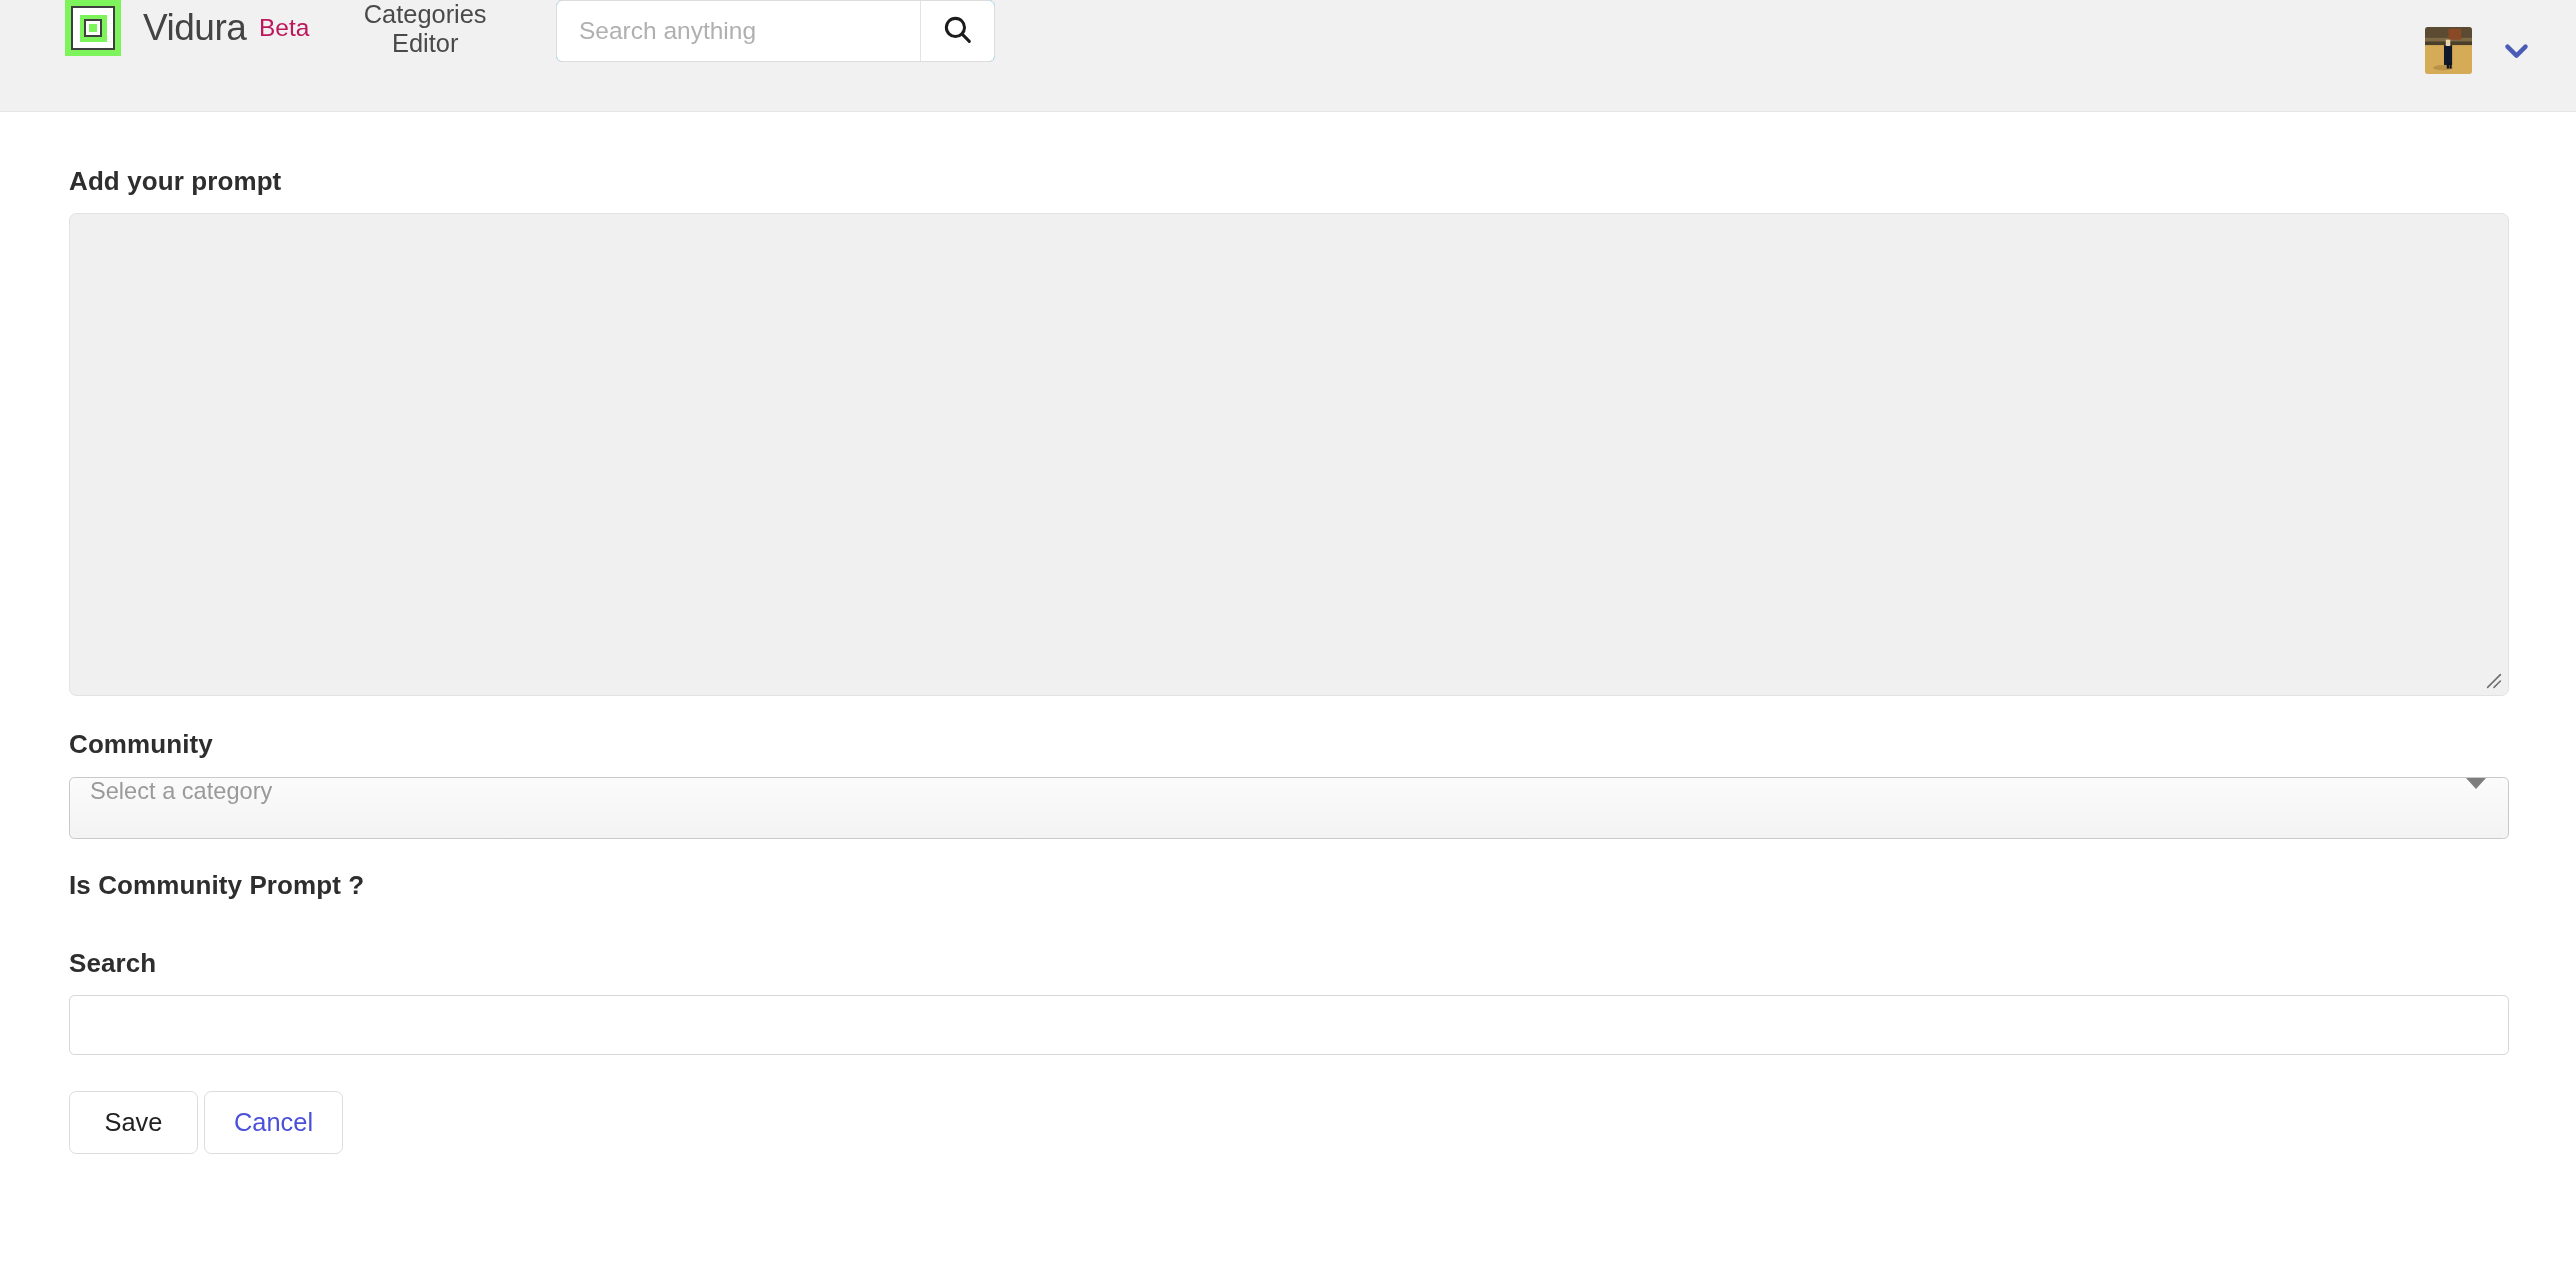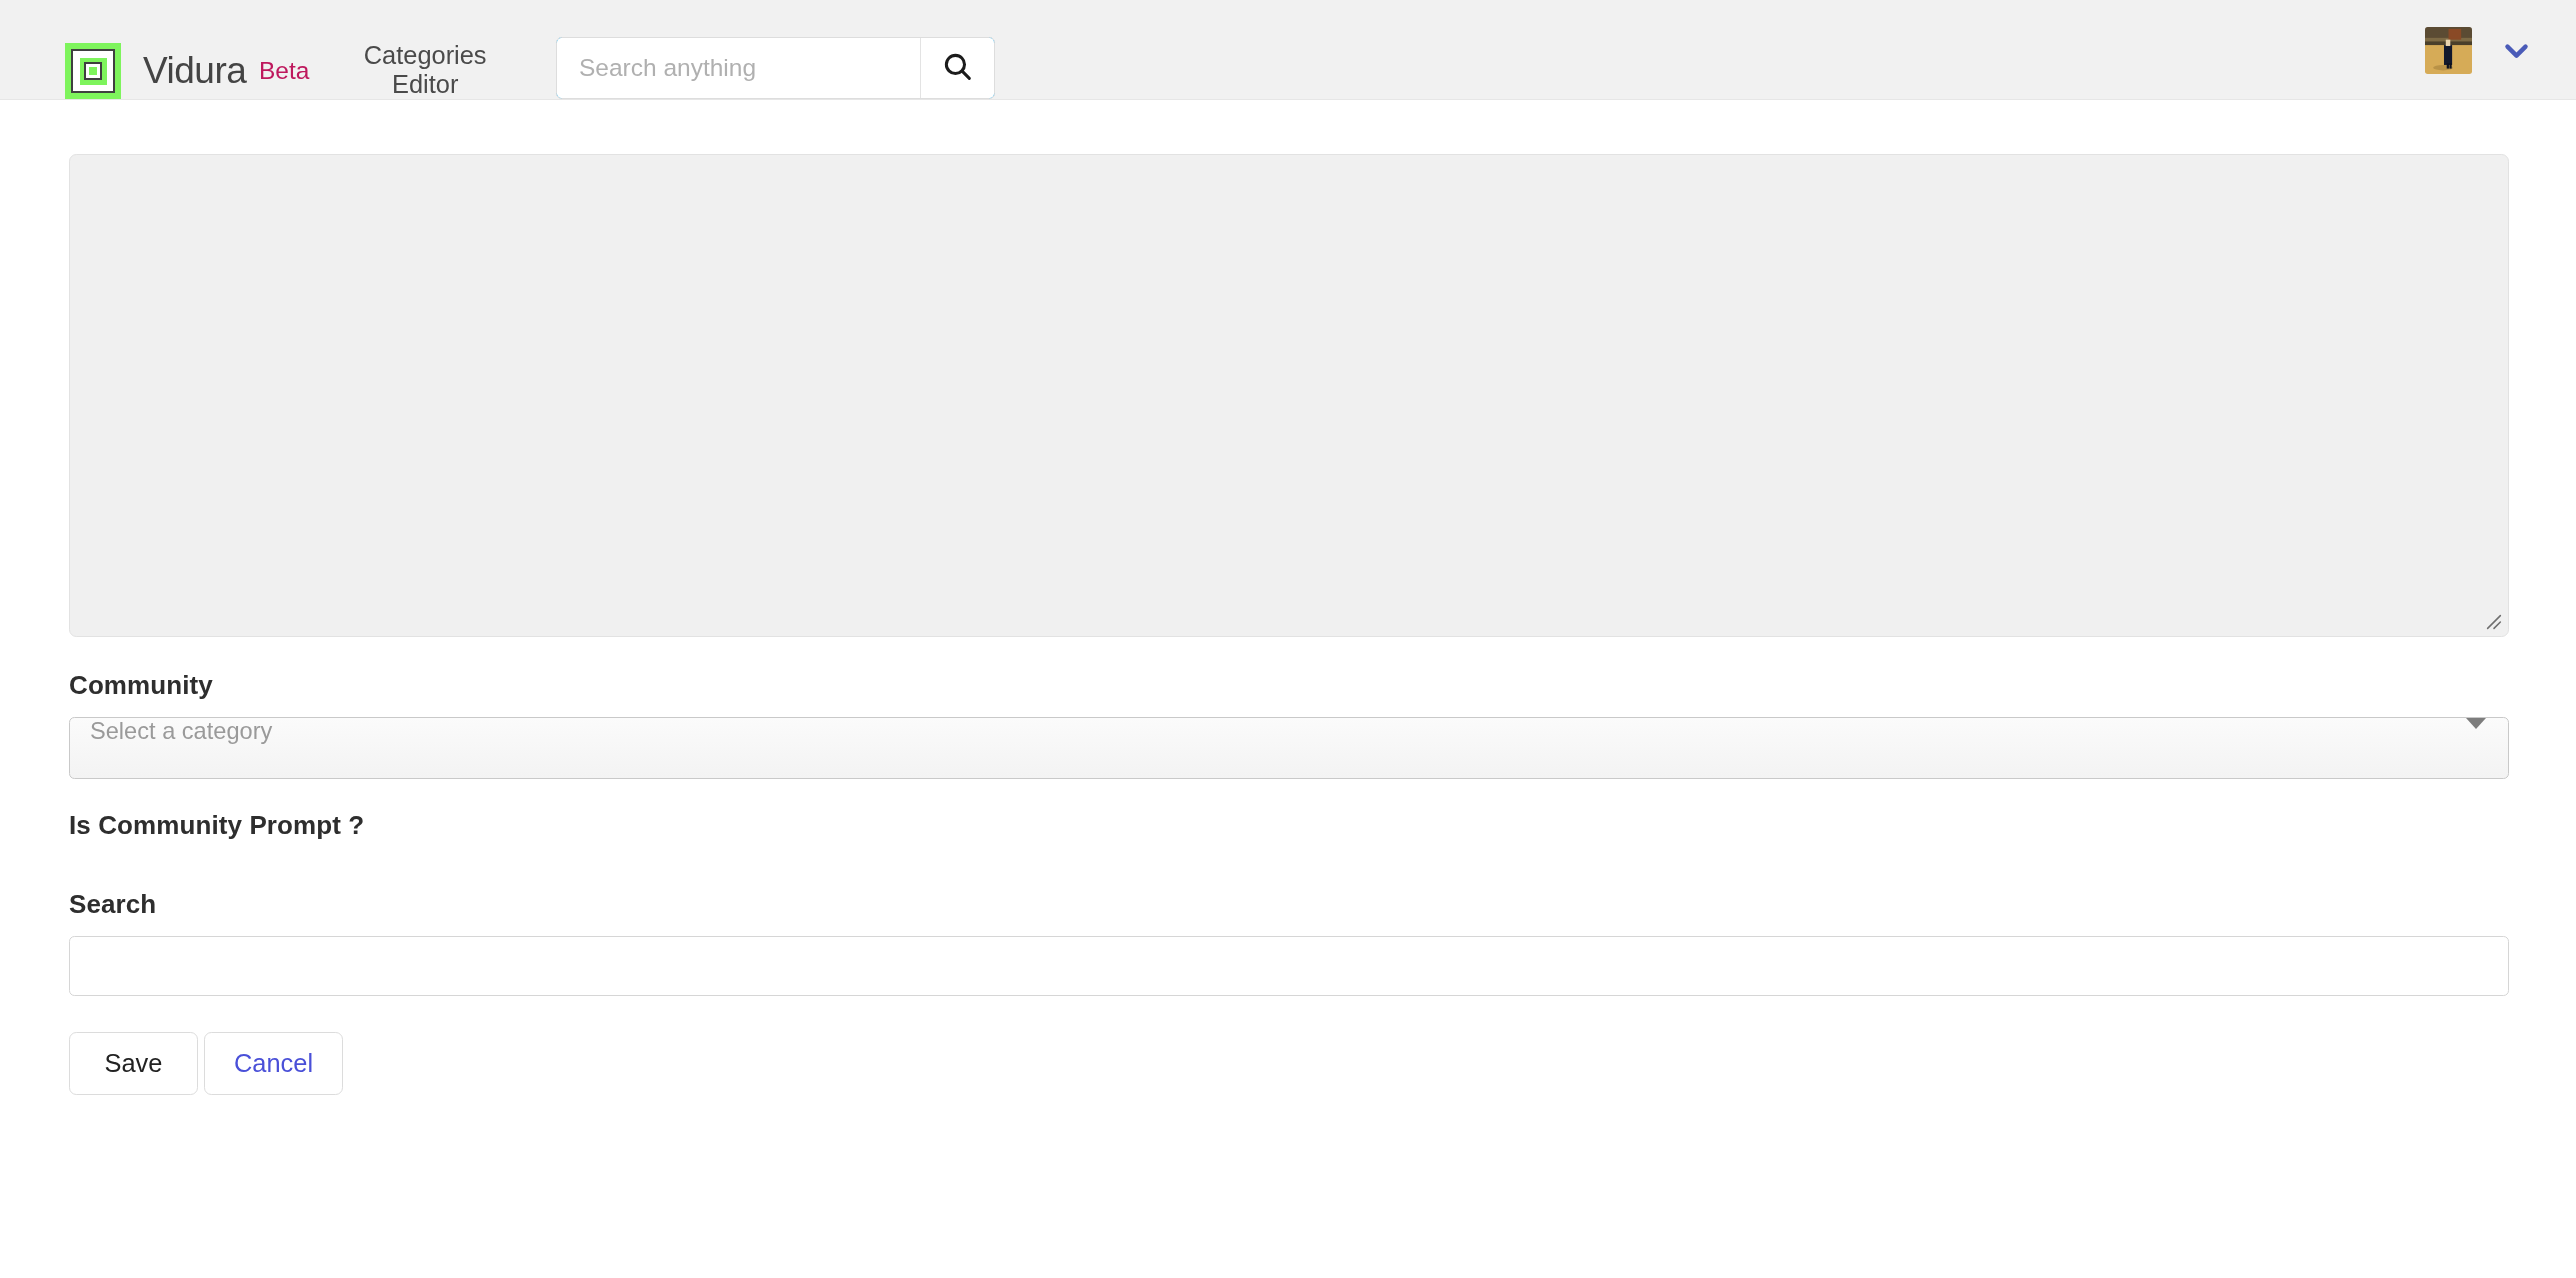--- a/index.html
+++ b/index.html
@@ -7,25 +7,25 @@
   html, body {
     width: 2576px;
     height: 1279px;
     background: #ffffff;
     font-family: "Liberation Sans", sans-serif;
     overflow: hidden;
   }
 
   
   .header {
-    height: 100px;
+    height: 112px;
     background: #f1f1f1;
     border-bottom: 0.9px solid #e6e6e6;
     display: flex;
-    align-items: flex-end;
+    align-items: flex-start;
     padding: 0 36px 0 65px;
     position: relative;
   }
 
   .brand {
     display: flex;
     align-items: center;
     gap: 0;
   }
 
@@ -312,20 +312,21 @@
     <span class="chev">
       <svg width="31" height="31" viewBox="0 0 24 24" fill="none" stroke="#4a5bb8" stroke-width="3.4" stroke-linecap="round" stroke-linejoin="round">
         <polyline points="5,9 12,16 19,9"></polyline>
       </svg>
     </span>
   </div>
 </div>
 
 <div class="main">
 
+  <div class="field-label">Add your prompt</div>
 
   <div class="prompt-wrap">
     <textarea class="prompt-area" placeholder="" style=""></textarea>
     <span class="resize-grip">
       <svg width="20" height="20" viewBox="0 0 22 22" stroke="#6f6f6f" stroke-width="1.7" stroke-linecap="round">
         <line x1="4" y1="18" x2="18" y2="4"></line>
         <line x1="11" y1="18" x2="18" y2="11"></line>
       </svg>
     </span>
   </div>

